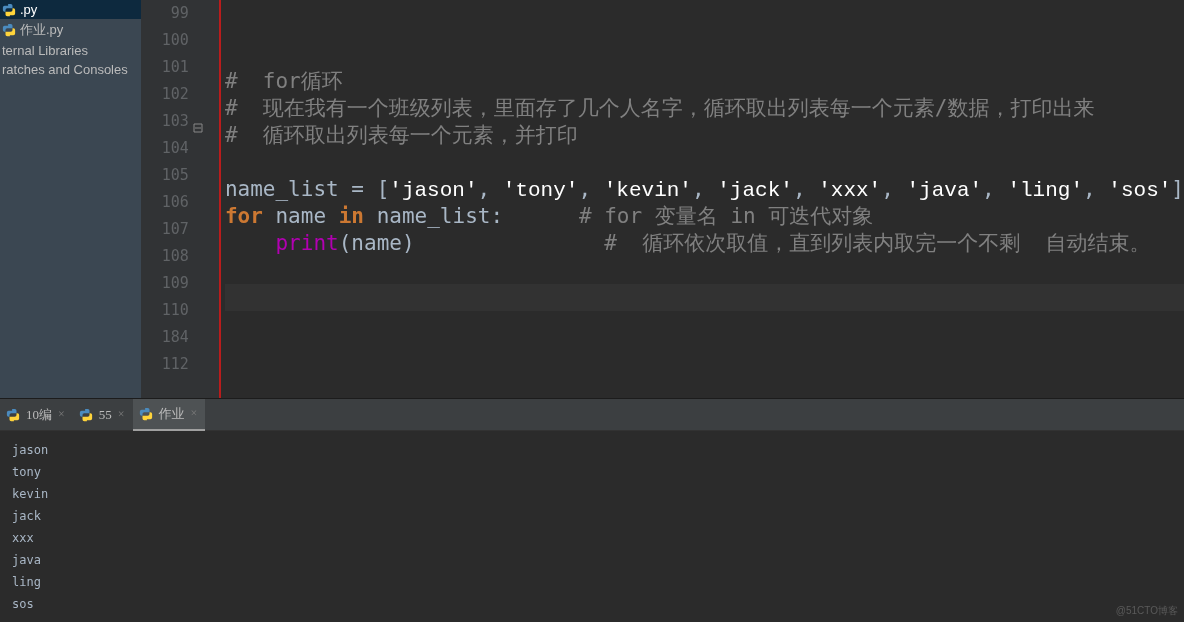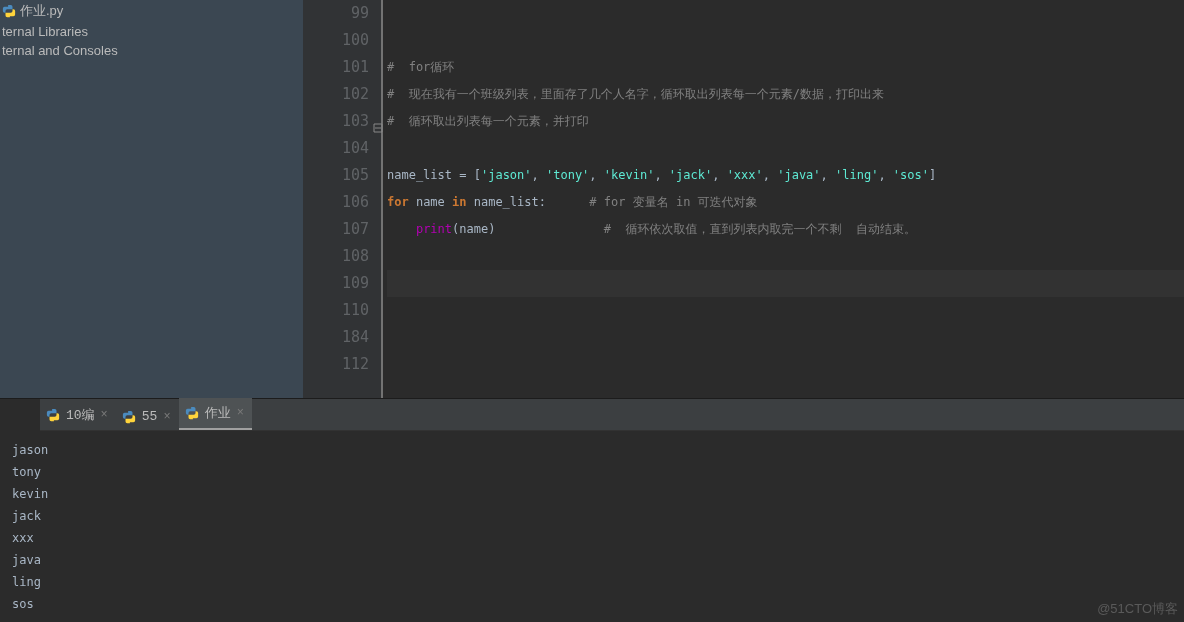--- a/index.html
+++ b/index.html
@@ -9,67 +9,76 @@
   
   .root { display: flex; flex-direction: column; width: 100%; height: 100%; }
   .top { display: flex; flex-direction: row; height: 398px; }
   .sidebar { width: 303px; background: #3b4752; height: 100%; overflow: hidden; font-family: -apple-system,"Segoe UI",sans-serif; font-size: 13px; }
   .tree-item { padding: 2px 0 2px 2px; color: #bbbbbb; white-space: nowrap; display:flex; align-items:center; gap:4px; }
   .tree-item.selected { background: #0d293e; color: #ffffff; }
   .py-icon { display:inline-flex; width:14px; height:14px; align-items:center; justify-content:center; }
   .py-icon svg { width:14px; height:14px; }
 
   .editor { flex: 1; display: flex; flex-direction: row; background: #2b2b2b; position: relative; }
-  .gutter { width: 80px; background: #313335; text-align: right; padding-right: 12px; color: #606366; line-height: 27px; border-right: 2px solid #737373; }
+  .gutter { width: 80px; background: #313335; text-align: right; padding-right: 30px; color: #606366; line-height: 27px; border-right: 2px solid #b91c1c; }
   .gutter .ln { height: 27px; position:relative; }
   .fold-mark { position:absolute; right:-14px; top:7px; width:10px; height:10px; }
   .fold-mark svg{width:10px;height:10px;}
 
-  .code { flex:1; padding-left: 4px; line-height: 27px; white-space: pre; font-size: 12px; }
+  .code { flex:1; padding-left: 4px; line-height: 27px; white-space: pre; font-size: 21px; margin-top: 14px; }
   .code .row { height: 27px; }
   .hl-row { background: #323232; }
   .cmt { color: #808080; }
   .cmt-ul { border-bottom: 1px wavy #556b2f; }
   .kw { color: #cc7832; font-weight: bold; }
-  .str { color: #5eead4; }
+  .str { color: #ffffff; font-family: Liberation Mono, monospace; }
   .id { color: #a9b7c6; }
   .fn { color: #b200b2; }
   .pun { color: #a9b7c6; }
   .op { color: #a9b7c6; }
 
   
   .run { flex:1; background: #2b2b2b; display:flex; flex-direction:column; border-top:1px solid #1c1c1c;}
-  .run-tabs { display:flex; height:32px; align-items:flex-end; background:#3c3f41; font-family:Liberation Mono, monospace; font-size:13px; border-bottom:1px solid #323232;margin-left:40px;}
+  .run-tabs { display:flex; height:32px; align-items:center; background:#3c3f41; font-family:Liberation Serif, serif; font-size:13px; border-bottom:1px solid #323232;}
   .run-tab { display:flex; align-items:center; gap:6px; padding:6px 8px 6px 6px; color:#bbbbbb; }
   .run-tab.active { background:#4e5254; border-bottom:2px solid #a0a0a0; }
   .close-x { color:#7a7a7a; font-size:12px; }
   .run-out { padding: 8px 0 0 12px; font-size:12px; line-height:22px; color:#a9b7c6; white-space:pre; }
-  .watermark { position:absolute; right:6px; bottom:4px; font-size:13px; color:#5a5a5a; font-family:-apple-system,sans-serif;}
+  .watermark { position:absolute; right:6px; bottom:4px; font-size:10px; color:#5a5a5a; font-family:-apple-system,sans-serif;}
 </style>
 </head>
 <body>
 
 <div class="root">
   <div class="top">
 
     <div class="sidebar" id="sidebar">
+        <div class="tree-item selected">
+          <span class="py-icon">
+            <svg viewBox="0 0 16 16">
+              <path fill="#4B8BBE" d="M7 1h3a2 2 0 0 1 2 2v3H6a2 2 0 0 0-2 2v2H3a2 2 0 0 1-2-2V5a2 2 0 0 1 2-2h4V1z"></path>
+              <path fill="#FFD43B" d="M9 15H6a2 2 0 0 1-2-2v-3h6a2 2 0 0 0 2-2V6h1a2 2 0 0 1 2 2v4a2 2 0 0 1-2 2H9v1z"></path>
+            </svg>
+          </span>
+          <span>.py</span>
+        </div>
         <div class="tree-item">
           <span class="py-icon">
             <svg viewBox="0 0 16 16">
               <path fill="#4B8BBE" d="M7 1h3a2 2 0 0 1 2 2v3H6a2 2 0 0 0-2 2v2H3a2 2 0 0 1-2-2V5a2 2 0 0 1 2-2h4V1z"></path>
               <path fill="#FFD43B" d="M9 15H6a2 2 0 0 1-2-2v-3h6a2 2 0 0 0 2-2V6h1a2 2 0 0 1 2 2v4a2 2 0 0 1-2 2H9v1z"></path>
             </svg>
           </span>
           <span>作业.py</span>
         </div>
         <div class="tree-item">
           <span>ternal Libraries</span>
         </div>
         <div class="tree-item">
-          <span>ternal and Consoles</span>
+          <span>ratches and Consoles</span>
         </div>
       </div>
 
     <div class="editor">
       <div class="gutter" id="gutter">
           <div class="ln">99</div>
           <div class="ln">100</div>
           <div class="ln">101</div>
           <div class="ln">102</div>
           <div class="ln">103<span class="fold-mark"><svg viewBox="0 0 10 10">

